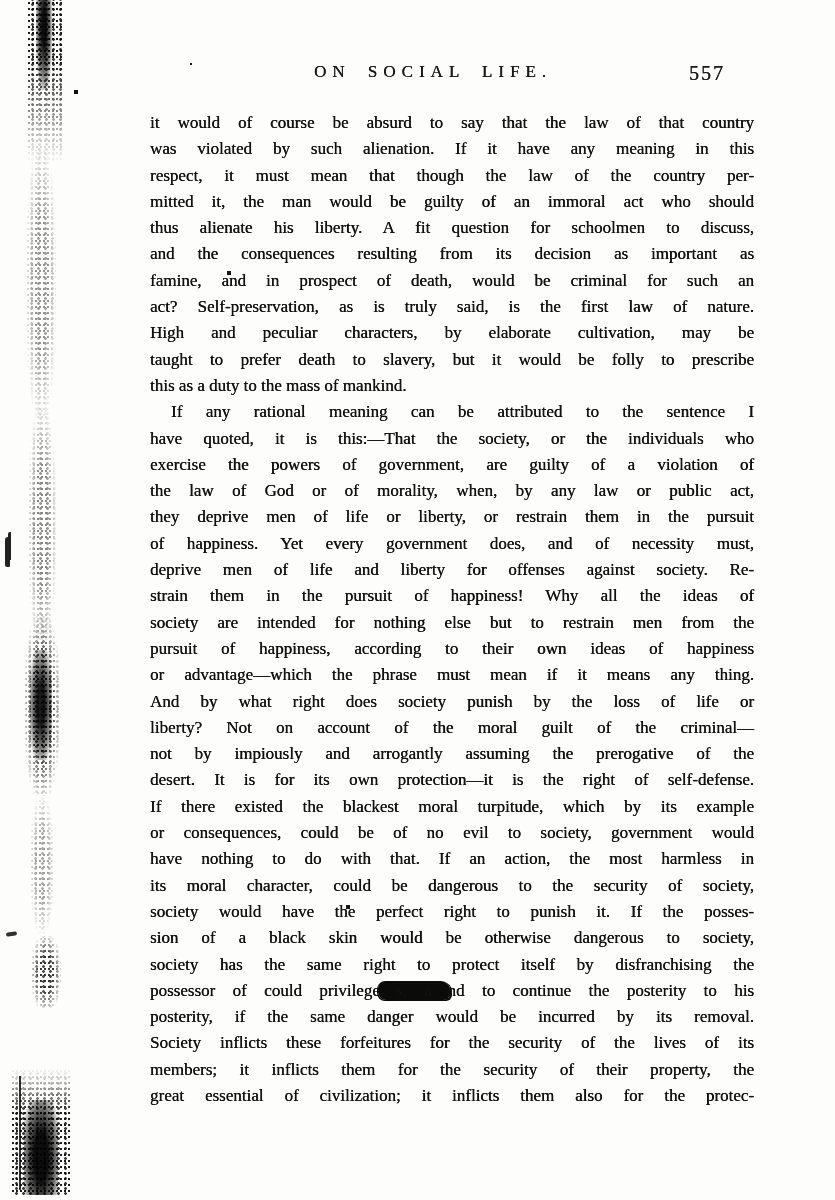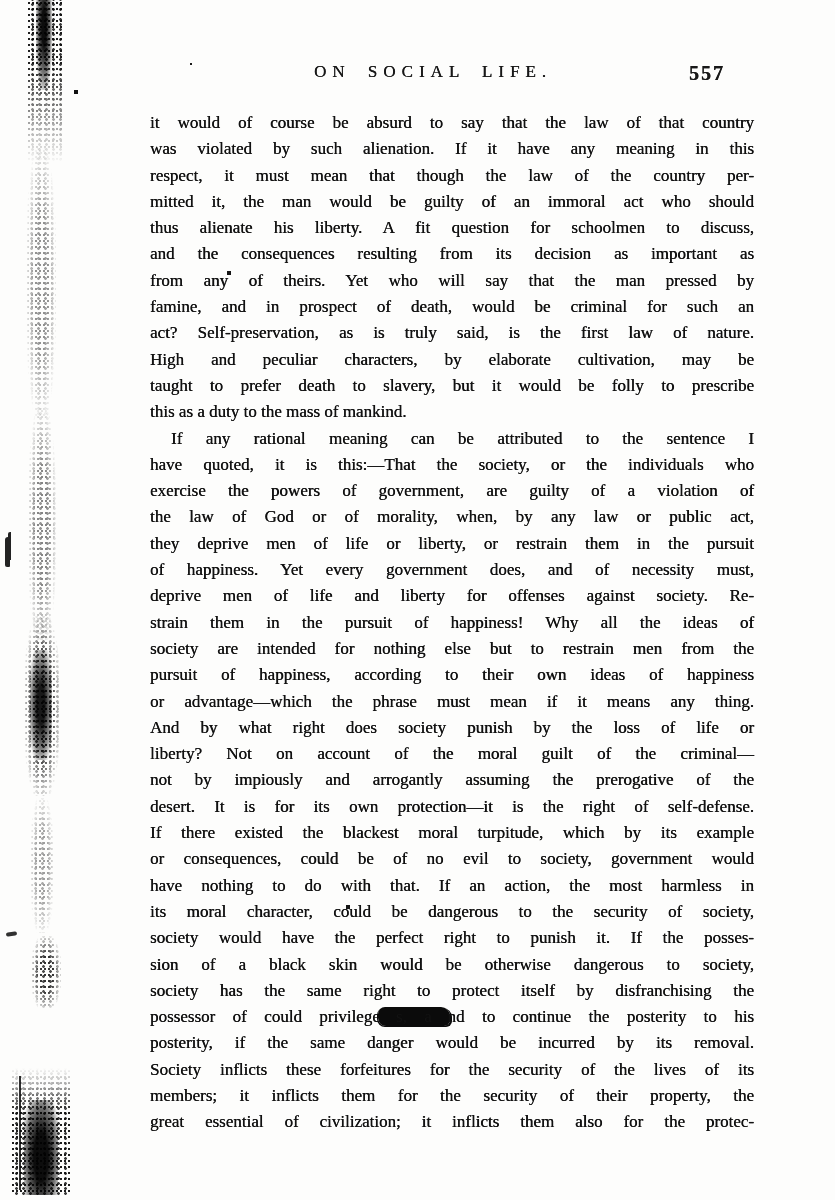--- a/index.html
+++ b/index.html
@@ -29,21 +29,20 @@
     color:#181818;
     text-shadow:0.3px 0 0 #181818;
   }
   .page-number{
     position:absolute;
     left:558px;top:0px;
     font-size:20px;
     letter-spacing:2px;
     color:#181818;
     text-shadow:0.3px 0 0 #181818;
-    font-weight:bold;
   }
   
   .text-block{
     position:absolute;
     left:131px;top:110px;width:604px;
     font-size:17px;
     color:#121212;
     text-shadow:0.3px 0 0 #121212;
     margin-left:19px;
   }
@@ -133,21 +132,20 @@
     <span class="page-number">557</span>
   </div>
 
   <div class="text-block">
       <div class="line">it would of course be absurd to say that the law of that country</div>
       <div class="line">was violated by such alienation.  If it have any meaning in this</div>
       <div class="line">respect, it must mean that though the law of the country per-</div>
       <div class="line">mitted it, the man would be guilty of an immoral act who should</div>
       <div class="line">thus alienate his liberty.  A fit question for schoolmen to discuss,</div>
       <div class="line">and the consequences resulting from its decision as important as</div>
-      <div class="line">from any of theirs.  Yet who will say that the man pressed by</div>
       <div class="line">famine, and in prospect of death, would be criminal for such an</div>
       <div class="line">act?  Self-preservation, as is truly said, is the first law of nature.</div>
       <div class="line">High and peculiar characters, by elaborate cultivation, may be</div>
       <div class="line">taught to prefer death to slavery, but it would be folly to prescribe</div>
       <div class="line flush">this as a duty to the mass of mankind.</div>
       <div class="line indent">If any rational meaning can be attributed to the sentence I</div>
       <div class="line">have quoted, it is this:—That the society, or the individuals who</div>
       <div class="line">exercise the powers of government, are guilty of a violation of</div>
       <div class="line">the law of God or of morality, when, by any law or public act,</div>
       <div class="line">they deprive men of life or liberty, or restrain them in the pursuit</div>

